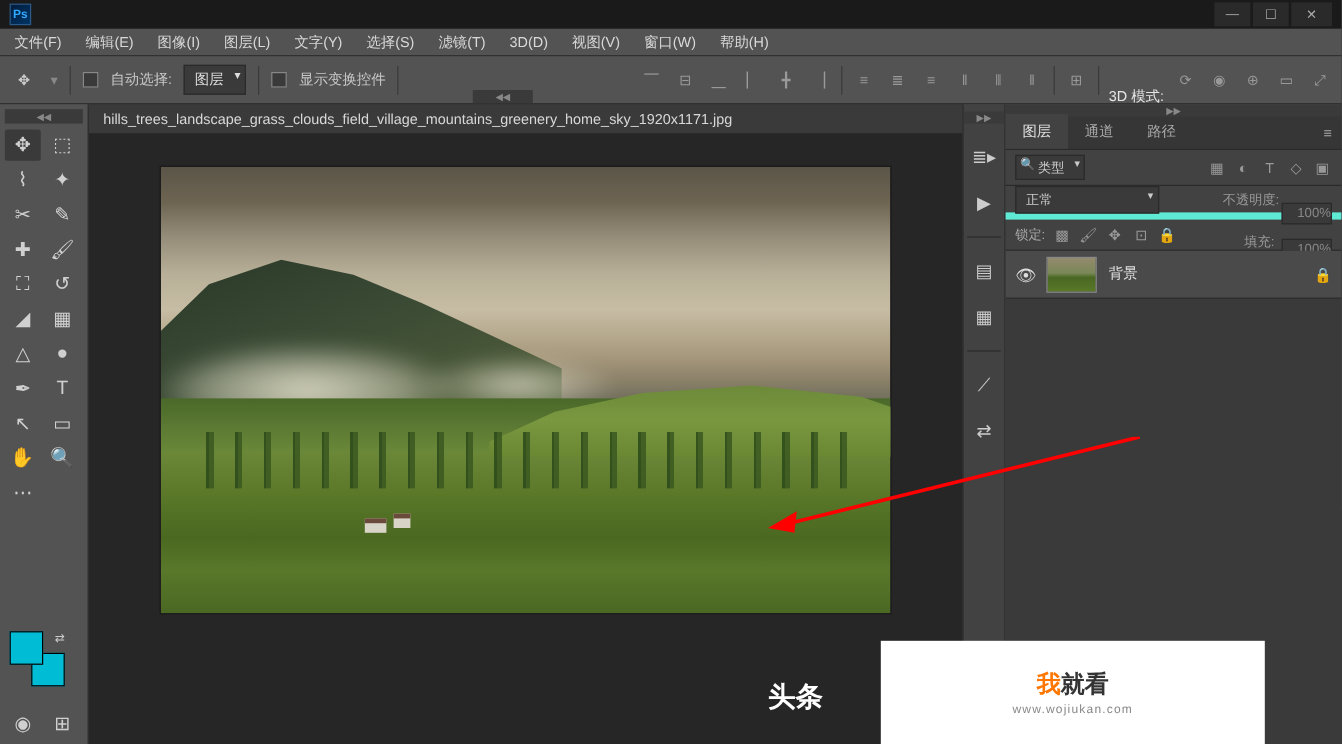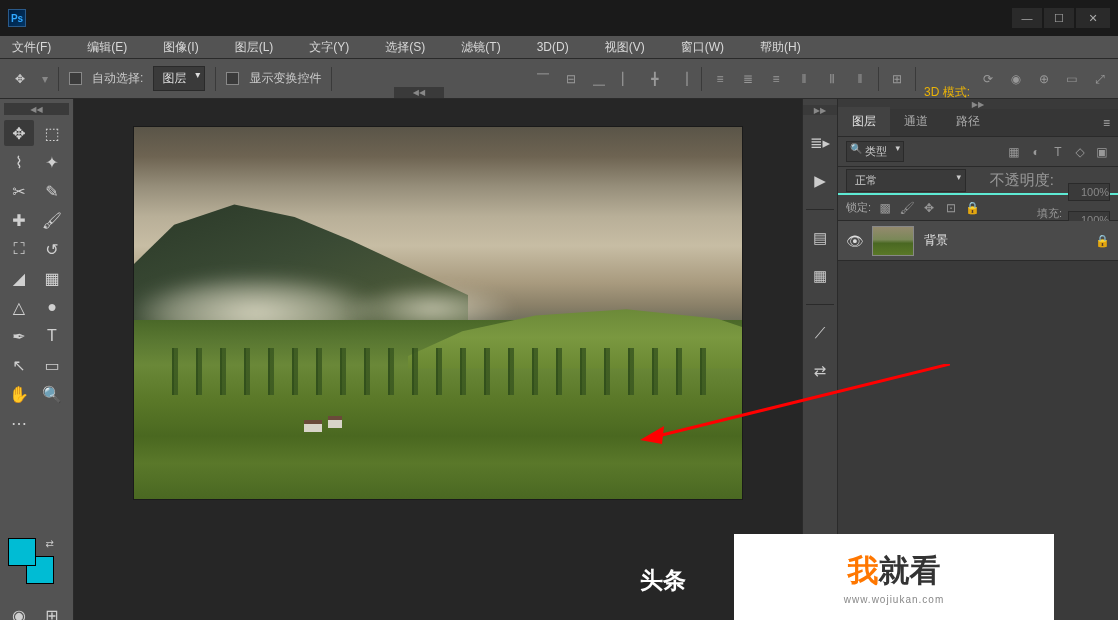--- a/index.html
+++ b/index.html
@@ -1,35 +1,35 @@
 <!DOCTYPE html>
 <html><head>
 <meta charset="utf-8">
 <style>
   * { margin: 0; padding: 0; box-sizing: border-box; }
   body { width: 1118px; height: 620px; background: #535353; font-family: "Microsoft YaHei", sans-serif; font-size: 12px; color: #c8c8c8; overflow: hidden; position: relative; }
   
-  .titlebar { height: 36px; background: #1a1a1a; display: flex; align-items: center; padding: 0 8px; }
+  .titlebar { height: 24px; background: #1a1a1a; display: flex; align-items: center; padding: 0 8px; }
   .ps-logo { width: 18px; height: 18px; background: linear-gradient(135deg, #001d3d, #003566); border: 1px solid #2a5a8a; display: flex; align-items: center; justify-content: center; font-weight: bold; font-size: 10px; color: #31A8FF; }
   .window-controls { margin-left: auto; display: flex; gap: 2px; }
   .wc-btn { width: 30px; height: 20px; background: #2a2a2a; color: #aaa; display: flex; align-items: center; justify-content: center; cursor: pointer; font-size: 11px; }
   .wc-btn.close { width: 34px; }
   
-  .menubar { height: 23px; background: #535353; display: flex; align-items: center; padding: 0 4px; gap: 20px; border-bottom: 1px solid #2a2a2a; }
+  .menubar { height: 23px; background: #535353; display: flex; align-items: center; padding: 0 4px; gap: 4px; border-bottom: 1px solid #2a2a2a; }
   .menu-item { padding: 3px 8px; cursor: pointer; color: #d8d8d8; }
   
   .options-bar { height: 40px; background: #535353; display: flex; align-items: center; padding: 0 8px; gap: 10px; border-bottom: 1px solid #2a2a2a; }
   .opt-icon { width: 24px; height: 24px; display: flex; align-items: center; justify-content: center; color: #ccc; }
   .opt-sep { width: 1px; height: 24px; background: #3a3a3a; }
   .checkbox { width: 13px; height: 13px; border: 1px solid #888; background: #3a3a3a; display: inline-block; vertical-align: middle; }
   .dropdown { background: #3a3a3a; border: 1px solid #2a2a2a; padding: 3px 18px 3px 8px; position: relative; color: #ddd; }
   .dropdown::after { content: "▾"; position: absolute; right: 4px; top: 2px; font-size: 10px; }
   .opt-right { margin-left: auto; display: flex; align-items: center; gap: 8px; }
   .opt-icon-btn { width: 20px; height: 20px; display: flex; align-items: center; justify-content: center; color: #999; cursor: pointer; }
-  .label3d { color: #eab308; margin-top: 28px; }
+  .label3d { color: #e5e5e5; margin-top: 28px; }
   
   .workspace { display: flex; height: calc(100% - 87px); }
   
   .toolbox { width: 74px; background: #535353; border-right: 1px solid #2a2a2a; padding: 4px; display: flex; flex-wrap: wrap; gap: 3px; align-content: flex-start; position: relative; }
   .toolbox-collapse { width: 100%; height: 12px; background: #3a3a3a; display: flex; align-items: center; justify-content: center; color: #888; font-size: 8px; margin-bottom: 2px; cursor: pointer; }
   .tool-btn { width: 30px; height: 26px; display: flex; align-items: center; justify-content: center; color: #d0d0d0; cursor: pointer; font-size: 16px; border-radius: 2px; }
   .tool-btn.active { background: #3a3a3a; }
   .color-swatches { position: absolute; bottom: 48px; left: 8px; width: 46px; height: 46px; }
   .swatch-fg { position: absolute; width: 28px; height: 28px; background: #00bcd4; border: 1px solid #000; z-index: 2; }
   .swatch-bg { position: absolute; right: 0; bottom: 0; width: 28px; height: 28px; background: #00bcd4; border: 1px solid #000; }
@@ -67,41 +67,41 @@
   .panel-tab.active { background: #424242; color: #e0e0e0; }
   .panel-menu { margin-left: auto; padding: 6px 8px; color: #aaa; cursor: pointer; }
   
   .layer-filter { height: 30px; display: flex; align-items: center; padding: 0 8px; gap: 14px; border-bottom: 1px solid #2a2a2a; }
   .filter-dd { background: #3a3a3a; border: 1px solid #2a2a2a; padding: 2px 16px 2px 18px; position: relative; color: #ccc; font-size: 11px; }
   .filter-dd::before { content: "🔍"; position: absolute; left: 3px; top: 1px; font-size: 10px; }
   .filter-dd::after { content: "▾"; position: absolute; right: 3px; top: 1px; font-size: 9px; }
   .filter-icons { margin-left: auto; display: flex; gap: 6px; }
   .filter-ic { width: 16px; height: 16px; color: #999; cursor: pointer; display: flex; align-items: center; justify-content: center; font-size: 12px; }
   
-  .blend-row { height: 28px; display: flex; align-items: center; padding: 0 8px; gap: 14px; border-bottom: 2px solid #5eead4; }
+  .blend-row { height: 28px; display: flex; align-items: center; padding: 0 8px; gap: 2px; border-bottom: 6px solid #5eead4; }
   .blend-dd { background: #3a3a3a; border: 1px solid #2a2a2a; padding: 3px 20px 3px 8px; position: relative; color: #ccc; flex: 0 0 120px; font-size: 11px; }
   .blend-dd::after { content: "▾"; position: absolute; right: 4px; top: 2px; font-size: 9px; }
-  .opacity-label { color: #999; font-size: 15px; margin-left: auto; text-align: right; }
+  .opacity-label { color: #999; font-size: 11px; margin-left: auto; text-align: right; }
   .opacity-val { background: #3a3a3a; border: 1px solid #2a2a2a; padding: 2px 12px; color: #888; font-size: 11px; width: 42px; text-align: right; margin-top: 24px; }
   
   .lock-row { height: 26px; display: flex; align-items: center; padding: 0 8px; gap: 6px; border-bottom: 1px solid #2a2a2a; font-size: 11px; color: #aaa; }
   .lock-ic { width: 16px; color: #999; cursor: pointer; text-align: center; font-size: 12px; }
   .fill-label { margin-left: auto; color: #999; margin-top: 12px; }
   
   .layers-list { flex: 1; background: #3a3a3a; overflow: auto; }
   .layer-row { height: 40px; display: flex; align-items: center; padding: 0 8px; gap: 10px; background: #4a4a4a; border-bottom: 1px solid #2a2a2a; }
   .layer-vis { font-size: 14px; color: #ddd; cursor: pointer; width: 16px; }
   .layer-thumb { width: 42px; height: 30px; border: 1px solid #888; background: linear-gradient(to bottom, #948a6e 0%, #7a8858 45%, #4a6822 58%, #5a7828 100%); }
   .layer-name { color: #e0e0e0; font-size: 12px; }
   .layer-lock { margin-left: auto; color: #aaa; font-size: 12px; }
   
   .arrow-overlay { position: absolute; left: 640px; top: 364px; width: 310px; height: 120px; pointer-events: none; z-index: 5; }
   
   .watermark-box { position: absolute; right: 64px; bottom: 0; width: 320px; height: 86px; background: #fff; display: flex; align-items: center; justify-content: center; flex-direction: column; z-index: 10; }
-  .wm-main { font-size: 31px; font-weight: bold; }
+  .wm-main { font-size: 20px; font-weight: bold; }
   .wm-wo { color: #ff7700; }
   .wm-rest { color: #333; }
   .wm-url { font-size: 10px; color: #888; letter-spacing: 1px; margin-top: 2px; }
   
   .toutiao-text { position: absolute; left: 640px; bottom: 24px; color: #fff; font-size: 23px; font-weight: bold; z-index: 6; }
 </style>
 </head>
 <body>
 
 <div class="titlebar">
@@ -195,20 +195,23 @@
       <div class="swatch-swap">⇄</div>
     </div>
     <div class="bottom-tools">
       <div class="tool-btn">◉</div>
       <div class="tool-btn">⊞</div>
     </div>
   </div>
 
   <div class="canvas-area">
     <div class="collapsed-panel">◀◀</div>
+    <div class="doc-tabs">
+      <div class="doc-tab">hills_trees_landscape_grass_clouds_field_village_mountains_greenery_home_sky_1920x1171.jpg</div>
+    </div>
     <div class="canvas-viewport">
       <div class="canvas-img">
         <div class="sky"></div>
         <div class="mountain"></div>
         <div class="fog1"></div>
         <div class="fog2"></div>
         <div class="hills"></div>
         <div class="trees">
             <div class="tree-row"></div>
           </div>

